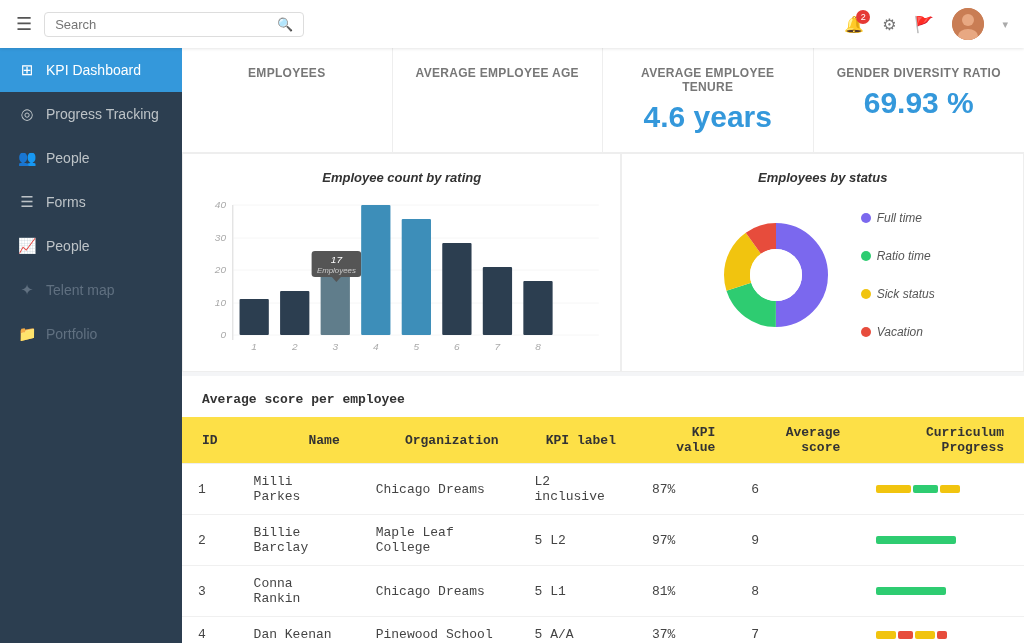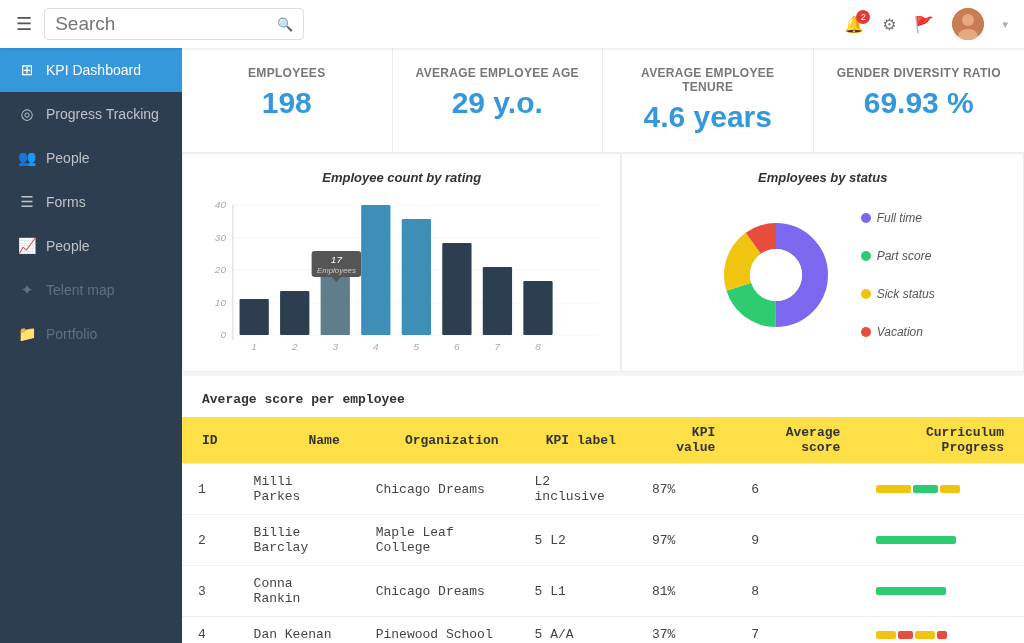--- a/index.html
+++ b/index.html
@@ -9,21 +9,21 @@
     .topbar {
       display: flex; align-items: center; background: #fff; height: 48px;
       padding: 0 16px; gap: 12px; box-shadow: 0 1px 3px rgba(0,0,0,0.1); z-index: 10;
     }
     .topbar-menu { font-size: 18px; color: #555; cursor: pointer; }
     .search-wrap {
       display: flex; align-items: center; border: 1px solid #ddd; border-radius: 4px;
       padding: 4px 10px; flex: 1; max-width: 260px; background: #fff;
     }
     .search-wrap input {
-      border: none; outline: none; font-size: 19px; color: #333; width: 100%;
+      border: none; outline: none; font-size: 13px; color: #333; width: 100%;
     }
     .search-icon-wrap { color: #aaa; font-size: 13px; margin-left: 4px; }
     .topbar-right { margin-left: auto; display: flex; align-items: center; gap: 18px; }
     .topbar-icon { color: #777; font-size: 16px; cursor: pointer; position: relative; }
     .badge {
       position: absolute; top: -5px; right: -6px;
       background: #e53935; color: #fff; font-size: 9px; border-radius: 50%;
       width: 14px; height: 14px; display: flex; align-items: center; justify-content: center;
     }
     .avatar {
@@ -154,25 +154,23 @@
         <span class="sidebar-icon">📁</span>
       <span>Portfolio</span>
       </div>
     </nav>
 
   <div class="main">
 
     <div class="kpi-row">
     <div class="kpi-card">
           <div class="kpi-label">Employees</div>
-      <div class="kpi-value">198</div>
         </div>
         <div class="kpi-card">
           <div class="kpi-label">Average Employee Age</div>
-      <div class="kpi-value">29 y.o.</div>
         </div>
         <div class="kpi-card">
           <div class="kpi-label">Average Employee Tenure</div>
       <div class="kpi-value">4.6 years</div>
         </div>
         <div class="kpi-card">
           <div class="kpi-label">Gender Diversity Ratio</div>
       <div class="kpi-value">69.93 %</div>
         </div>
       </div>
@@ -243,21 +241,21 @@
             <circle cx="50" cy="50" r="30" fill="none" stroke="#e74c3c" stroke-width="20" stroke-dasharray="18.85 169.65" stroke-dashoffset="-169.6" transform="rotate(-90 50 50)"></circle>
             <circle cx="50" cy="50" r="20" fill="white"></circle>
           </svg>
           <div class="legend">
             <div class="legend-item">
               <span class="legend-dot" style="background:#7b68ee;"></span>
               <span>Full time</span>
             </div>
             <div class="legend-item">
               <span class="legend-dot" style="background:#2ecc71;"></span>
-              <span>Part score</span>
+              <span>Ratio time</span>
             </div>
             <div class="legend-item">
               <span class="legend-dot" style="background:#f1c40f;"></span>
               <span>Sick status</span>
             </div>
             <div class="legend-item">
               <span class="legend-dot" style="background:#e74c3c;"></span>
               <span>Vacation</span>
             </div>
           </div>

